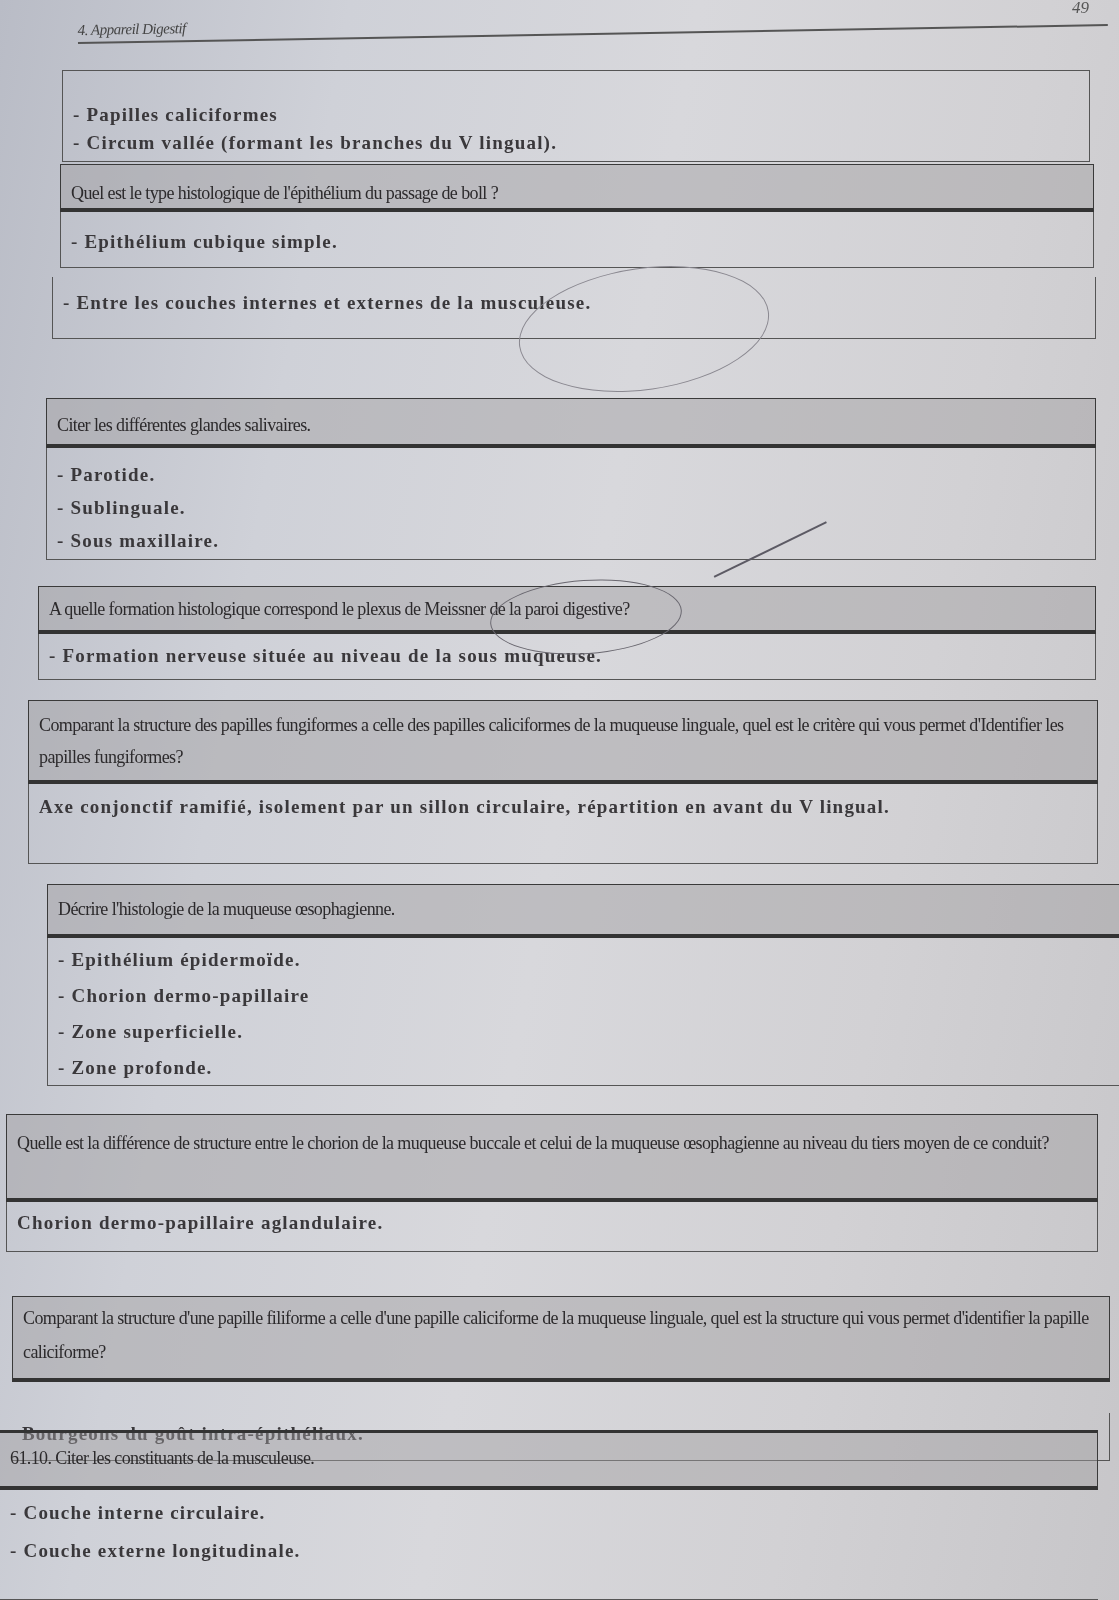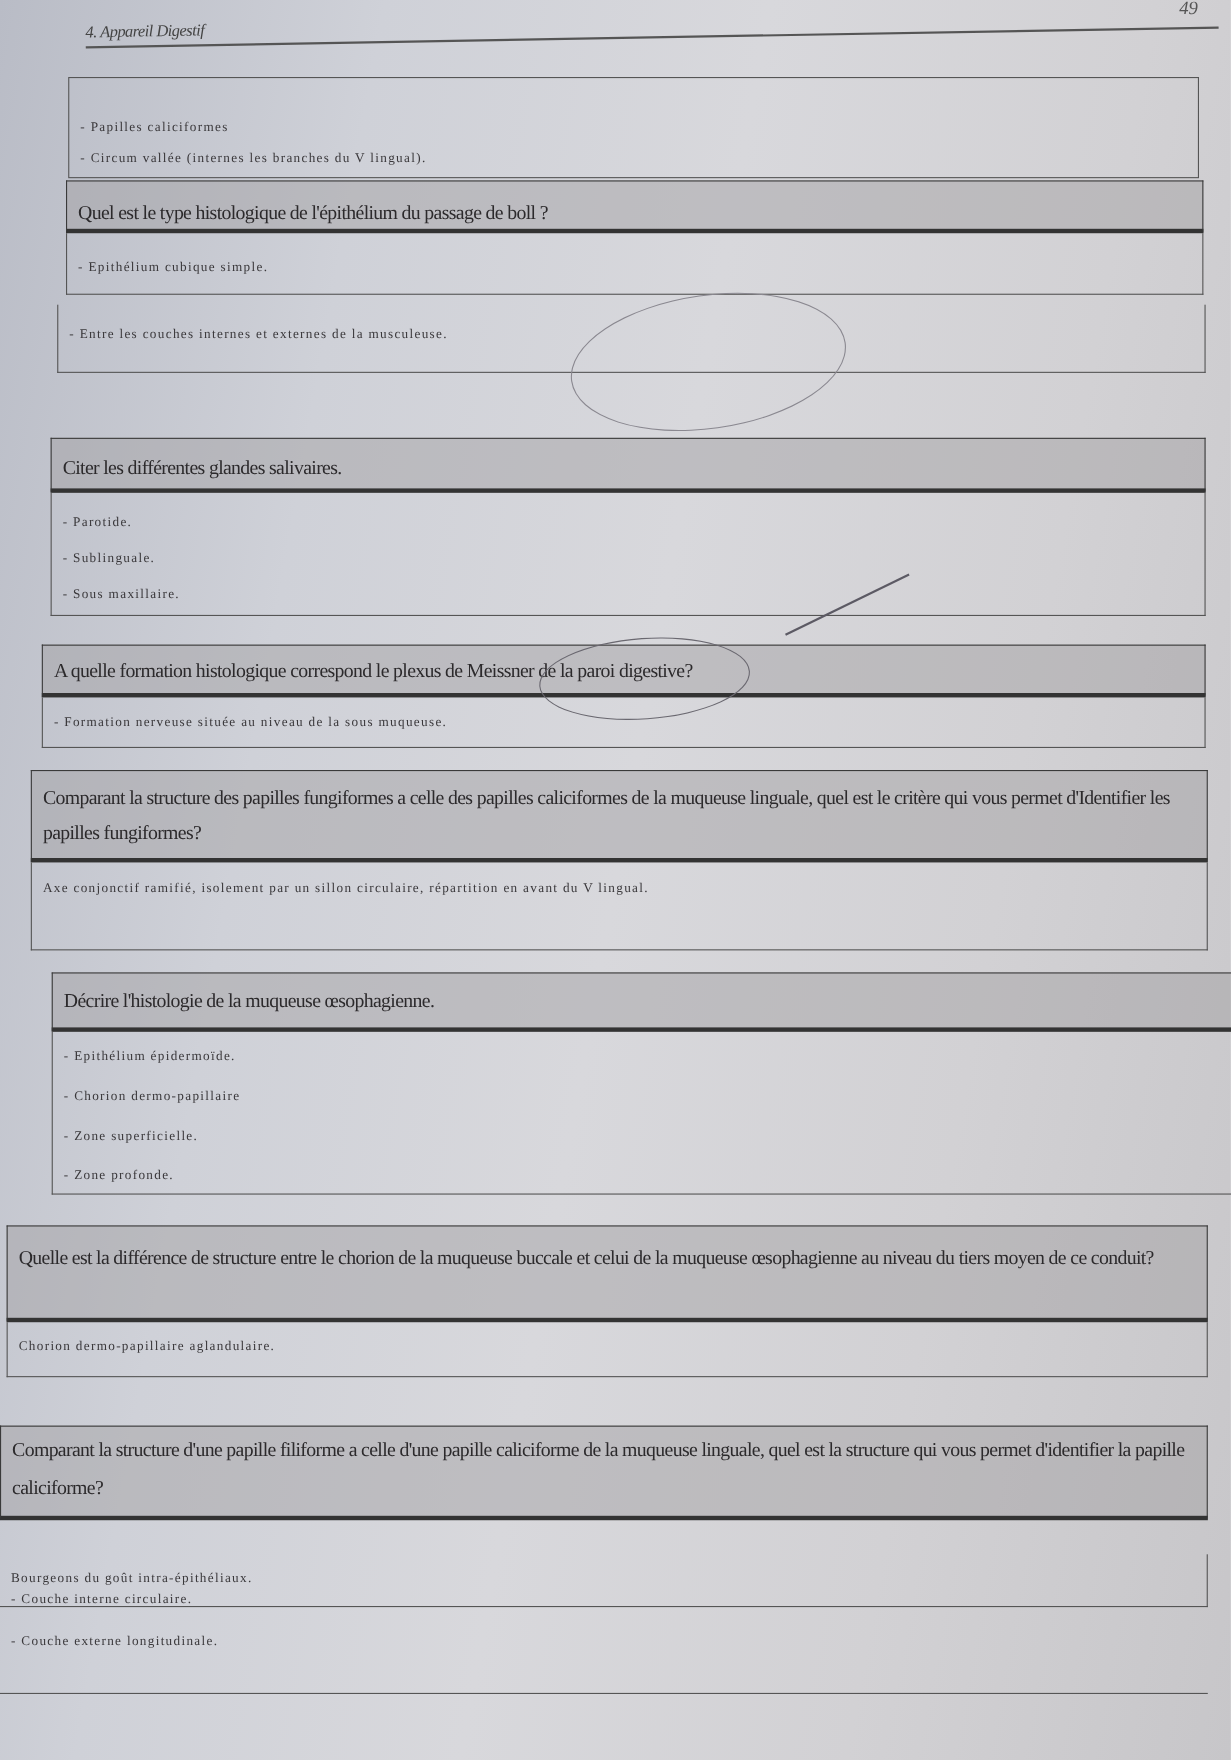--- a/index.html
+++ b/index.html
@@ -19,38 +19,38 @@
     }
     .block { position: absolute; left: 0; width: 100%; }
     .q {
       background: rgba(160,158,160,0.45);
       border: 1.5px solid #3a3a3a; border-bottom: 4px solid #333;
       padding: 6px 10px; font-size: 18px; letter-spacing: -0.6px; line-height: 31px;
       box-sizing: border-box;
     }
     .a {
       border: 1px solid #555; border-top: none;
-      padding: 4px 10px; font-size: 12px; letter-spacing: 1.2px; line-height: 34px;
-      box-sizing: border-box; font-weight: 400; color: #3a383b;
+      padding: 4px 10px; font-size: 19px; letter-spacing: 1.2px; line-height: 34px;
+      box-sizing: border-box; font-weight: 700; color: #3a383b;
     }
     .a.standalone { border-top: 1px solid #555; }
     .line { display: block; }
     .circle { position: absolute; border: 1.5px solid #6a6870; border-radius: 50%; }
     .stroke { position: absolute; height: 1.5px; background: #5c5a64; transform-origin: left center; }
   </style>
 </head>
 <body>
 
 <div class="page-num">49</div>
 <div class="running-head">4. Appareil Digestif</div>
 
 <div class="block" style="top:70px; left:62px; width:1028px;">
   <div class="a standalone" style="height:92px; padding-top:30px; line-height:28px;">
     <span class="line">- Papilles caliciformes</span>
-    <span class="line">- Circum vallée (internes les branches du V lingual).</span>
+    <span class="line">- Circum vallée (formant les branches du V lingual).</span>
   </div>
 </div>
 
 <div class="block" style="top:164px; left:60px; width:1034px;">
   <div class="q" style="height:48px; padding-top:14px; line-height:28px;">Quel est le type histologique de l'épithélium du passage de boll ?</div>
   <div class="a" style="height:56px; padding-top:16px; line-height:28px;">
     <span class="line">- Epithélium cubique simple.</span>
   </div>
 </div>
 
@@ -93,28 +93,29 @@
   </div>
 </div>
 
 <div class="block" style="top:1114px; left:6px; width:1092px;">
   <div class="q" style="height:88px; padding-top:12px; line-height:32px;">Quelle est la différence de structure entre le chorion de la muqueuse buccale et celui de la muqueuse œsophagienne au niveau du tiers moyen de ce conduit?</div>
   <div class="a" style="height:50px; padding-top:4px; line-height:34px;">
     <span class="line">Chorion dermo-papillaire aglandulaire.</span>
   </div>
 </div>
 
-<div class="block" style="top:1296px; left:0px; width:1098px;">
+<div class="block" style="top:1296px; left:12px; width:1098px;">
   <div class="q" style="height:86px; padding-top:4px; line-height:34px; border-left:1.5px solid #3a3a3a;">Comparant la structure d'une papille filiforme a celle d'une papille caliciforme de la muqueuse linguale, quel est la structure qui vous permet d'identifier la papille caliciforme?</div>
   <div class="a" style="height:48px; padding-top:4px; line-height:34px; border-left:none;margin-top:31px;">
     <span class="line">Bourgeons du goût intra-épithéliaux.</span>
   </div>
 </div>
 
 <div class="block" style="top:1430px; left:0px; width:1098px;">
+  <div class="q" style="height:60px; padding-top:8px; line-height:34px; border-left:none; border-top:3px solid #333;">61.10. Citer les constituants de la musculeuse.</div>
   <div class="a" style="height:110px; padding-top:4px; line-height:38px; border-left:none; border-right:none;">
     <span class="line">- Couche interne circulaire.</span>
     <span class="line">- Couche externe longitudinale.</span>
   </div>
 </div>
 
 <div class="circle" style="left:518px; top:268px; width:250px; height:120px; transform:rotate(-8deg); border-color:#8a8890;"></div>
 <div class="circle" style="left:490px; top:580px; width:190px; height:72px; transform:rotate(-4deg);"></div>
 <div class="stroke" style="left:714px; top:576px; width:125px; transform:rotate(-26deg);"></div>
 

